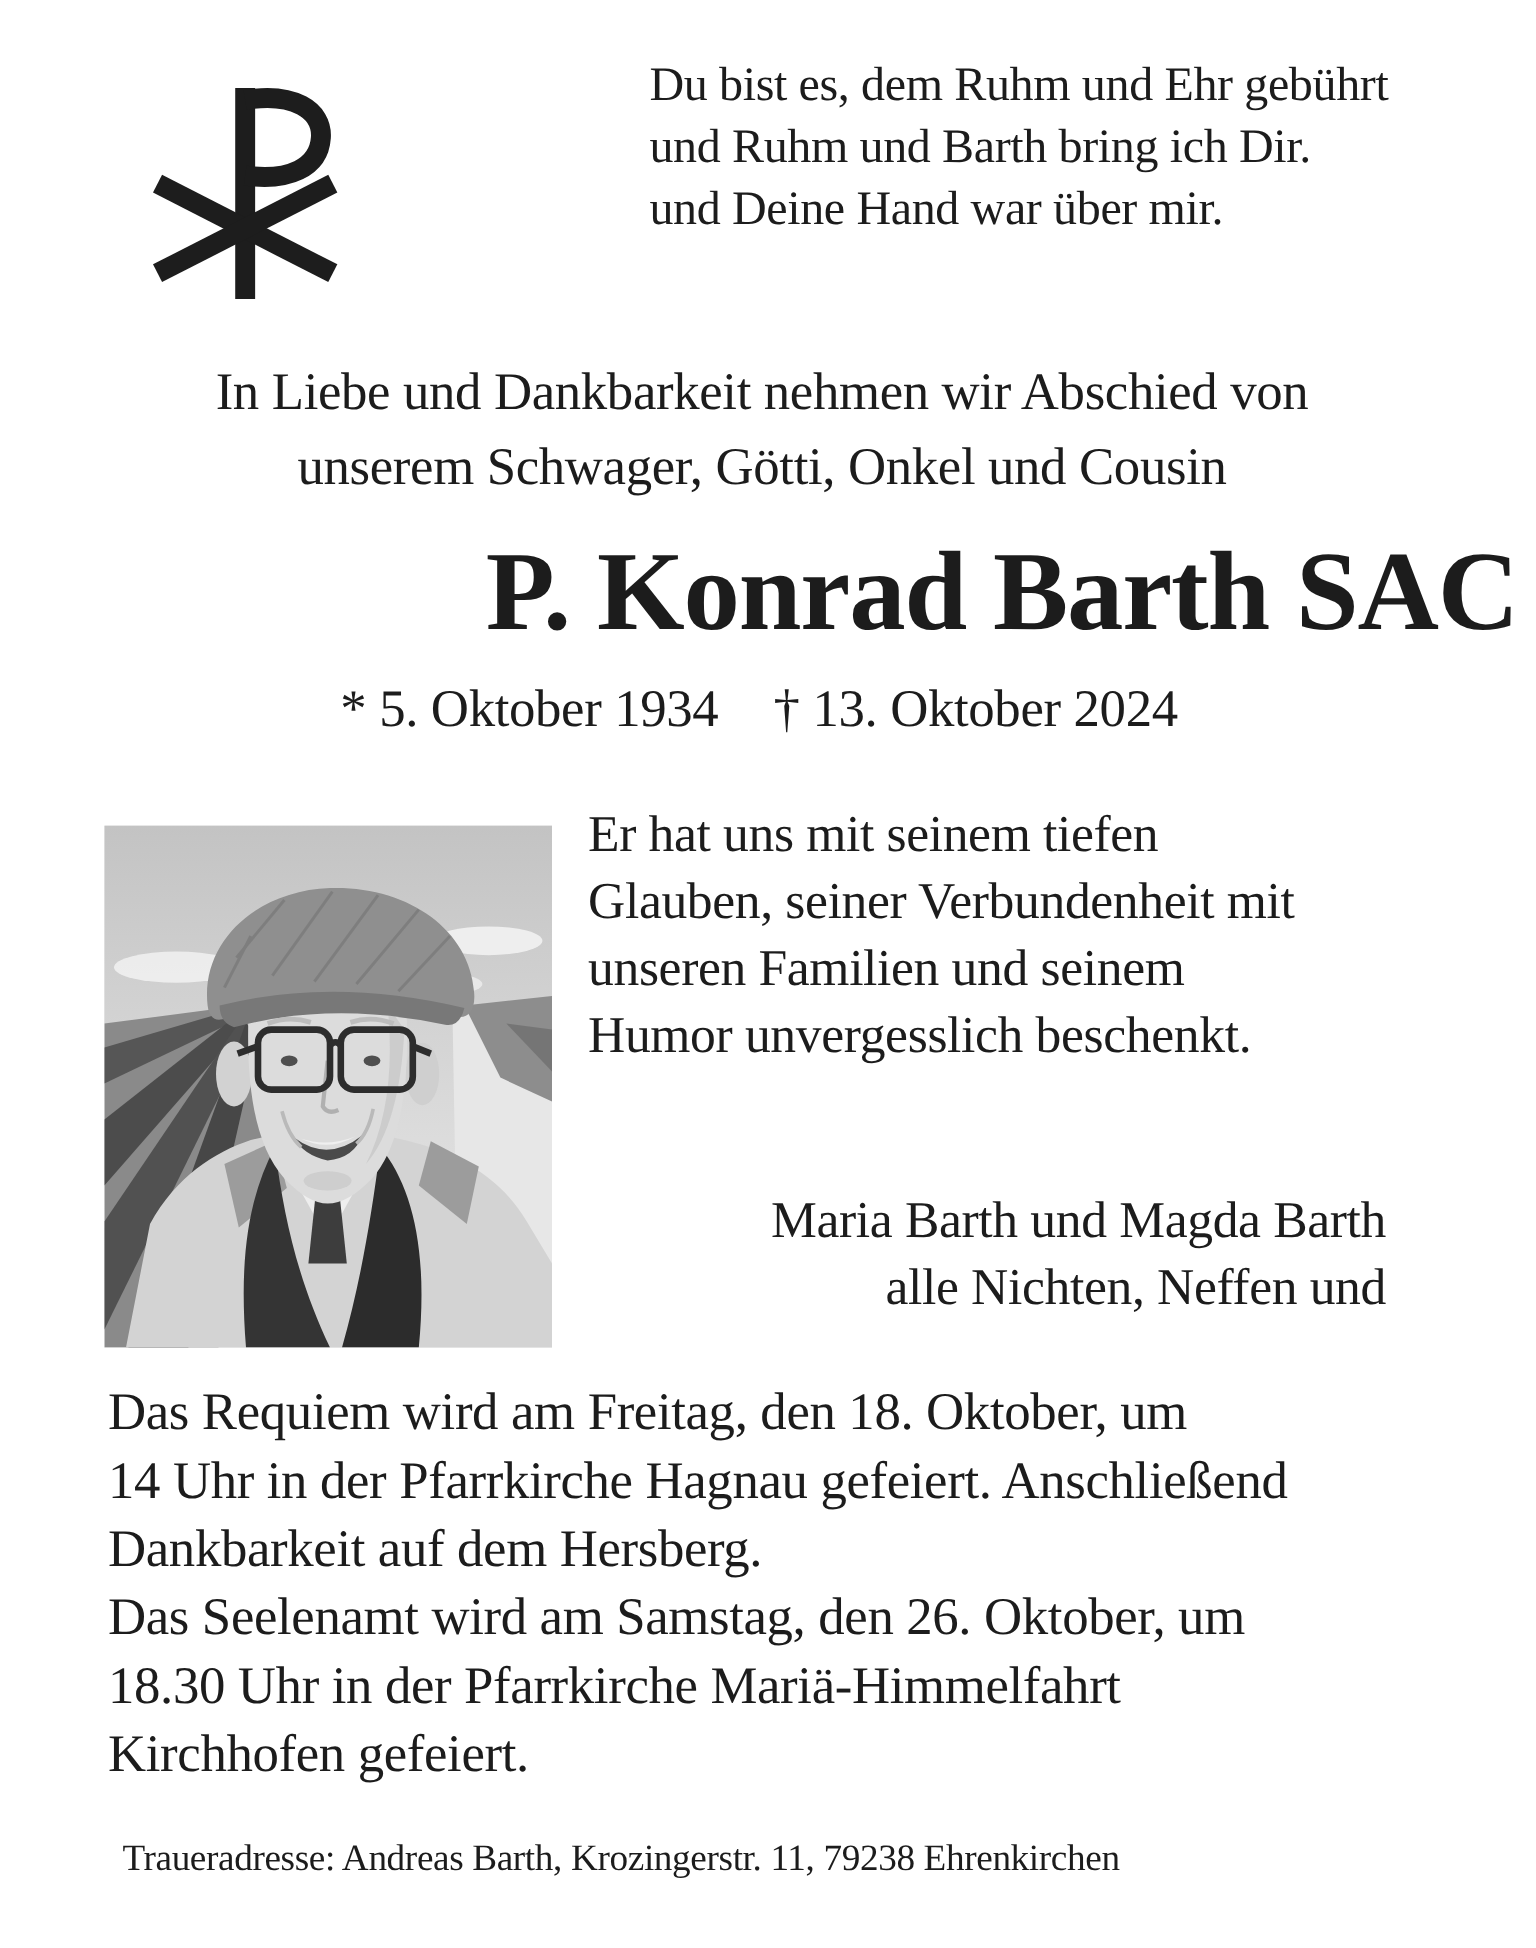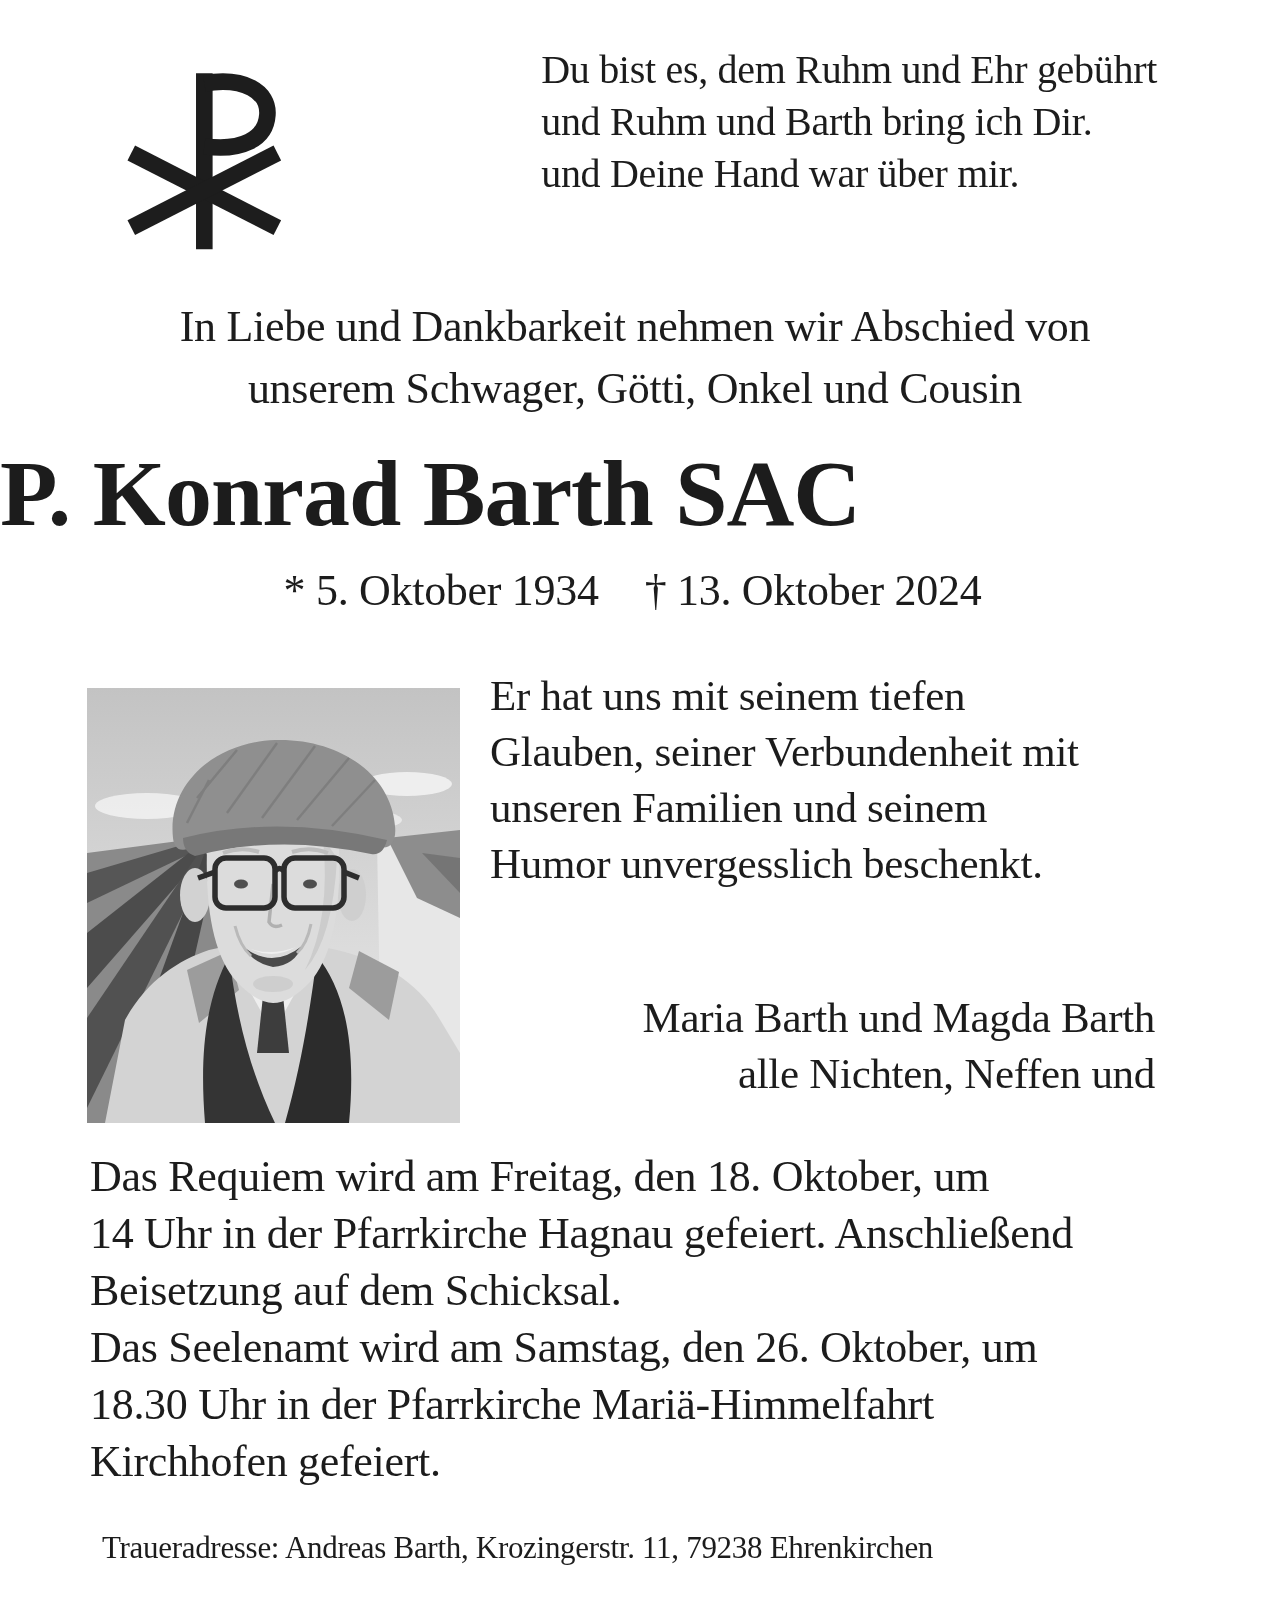--- a/index.html
+++ b/index.html
@@ -33,21 +33,21 @@
     top:296px; left:0; right:10px;
     text-align:center;
     font-size:44px;
     line-height:62px;
   }
   
   .name{
     position:absolute;
     top:438px; left:0; right:15px;
     margin:0;
-    text-align:left;
+    text-align:right;
     font-size:94px;
     font-weight:bold;
     letter-spacing:-1px;
     line-height:110px;
   }
   .dates{
     position:absolute;
     top:562px; left:0; right:15px;
     text-align:center;
     font-size:44px;
@@ -223,21 +223,21 @@
   </div>
 
   <div class="mourners">
     <div>Maria Barth und Magda Barth</div>
     <div>alle Nichten, Neffen und</div>
   </div>
 
   <div class="service">
     <div>Das Requiem wird am Freitag, den 18. Oktober, um</div>
     <div>14 Uhr in der Pfarrkirche Hagnau gefeiert. Anschließend</div>
-    <div>Beisetzung auf dem Schicksal.</div>
+    <div>Dankbarkeit auf dem Hersberg.</div>
     <div>Das Seelenamt wird am Samstag, den 26. Oktober, um</div>
     <div>18.30 Uhr in der Pfarrkirche Mariä-Himmelfahrt</div>
     <div>Kirchhofen gefeiert.</div>
   </div>
 
   <div class="contact">Traueradresse: Andreas Barth, Krozingerstr. 11, 79238 Ehrenkirchen</div>
 
 </div>
 
 </body></html>

